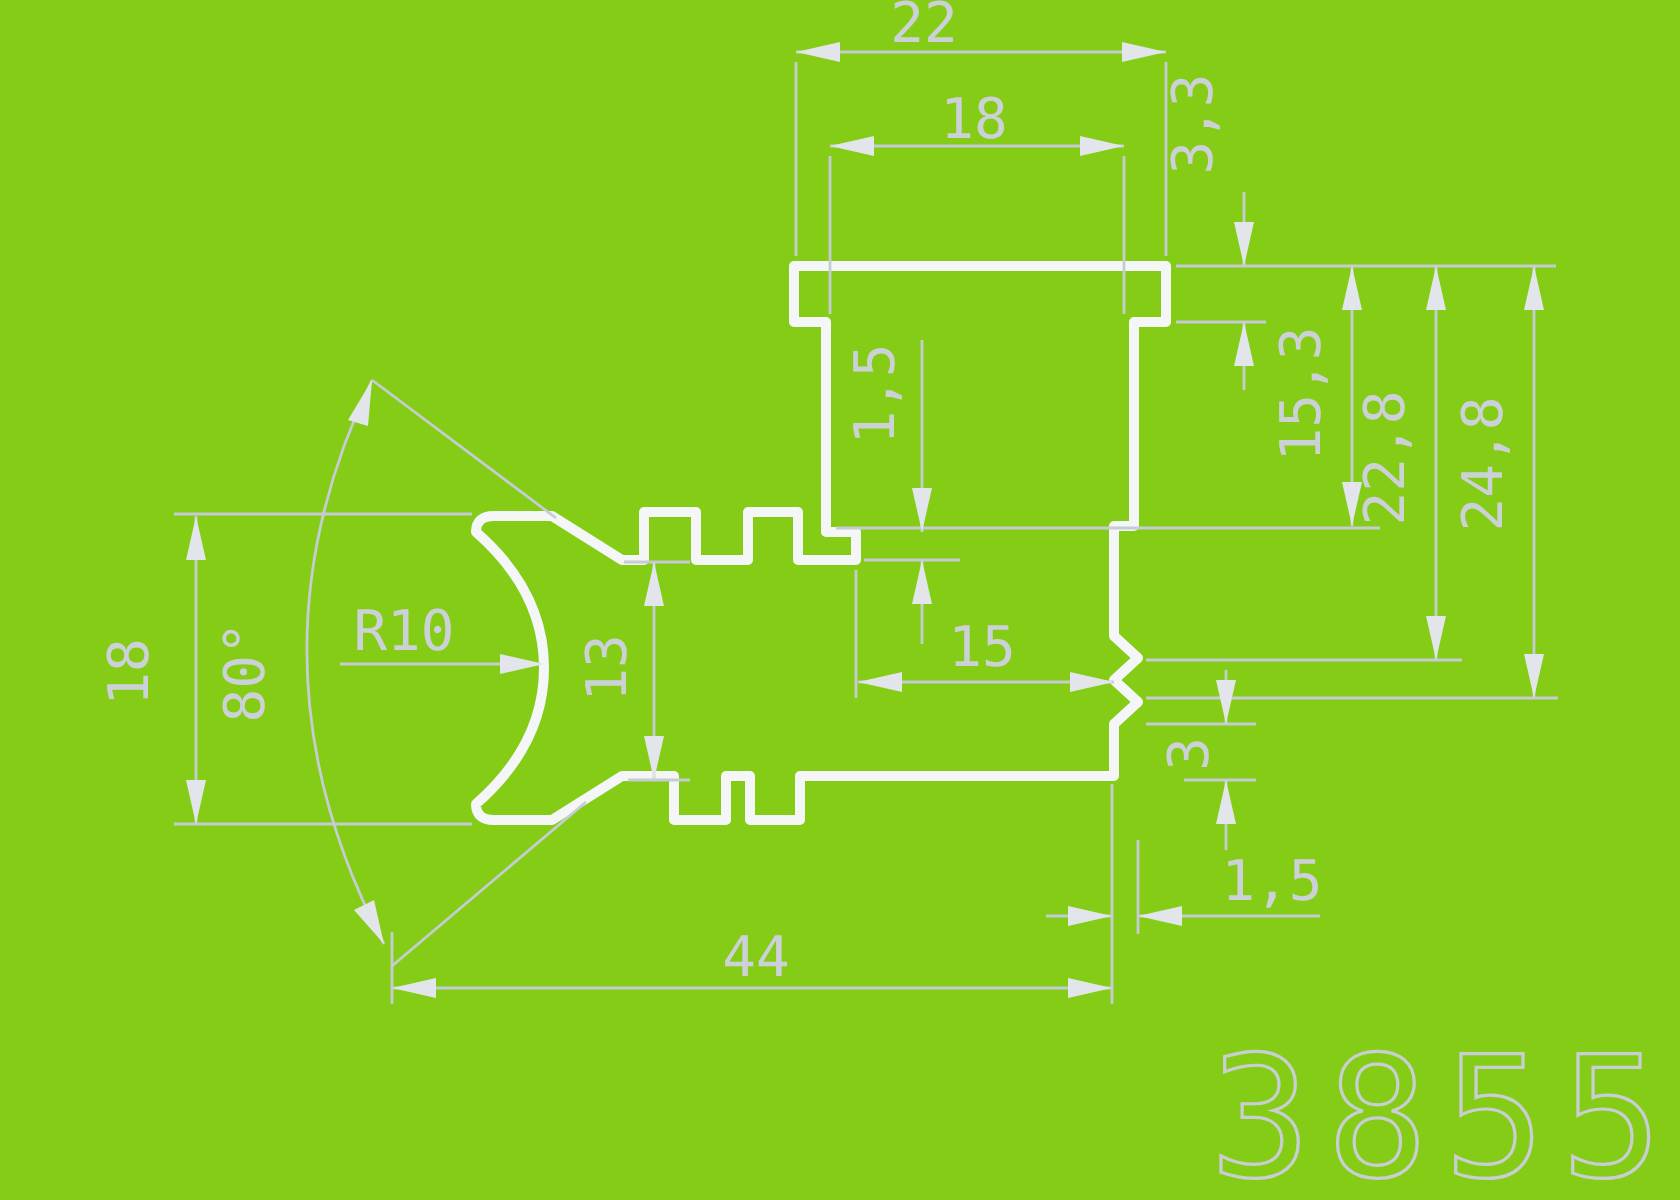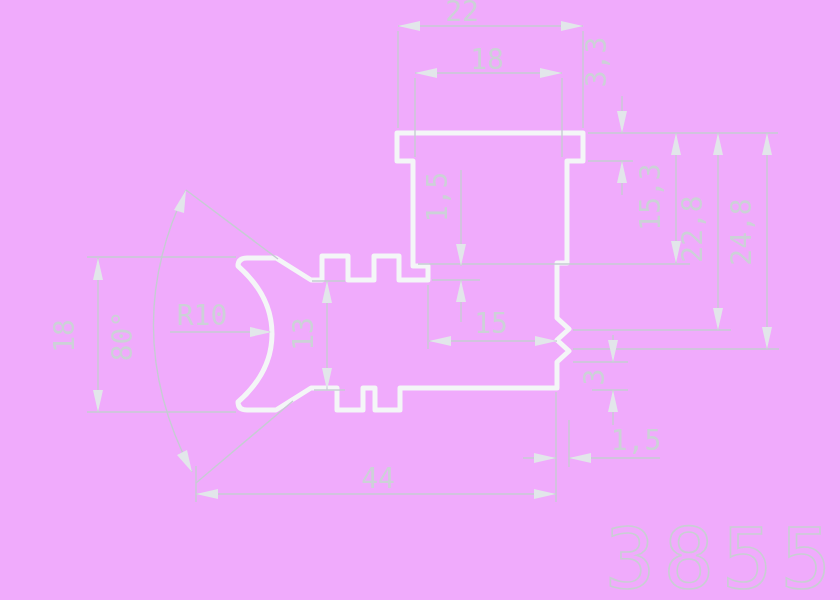--- a/index.html
+++ b/index.html
@@ -1,16 +1,16 @@
 <!DOCTYPE html>
 <html><head>
 <meta charset="utf-8">
 <style>
   html,body{margin:0;padding:0;background:#21262e;width:840px;height:600px;overflow:hidden;}
-  #stage{position:relative;width:840px;height:600px;background:#f0abfc;}
+  #stage{position:relative;width:840px;height:600px;background:#84cc16;}
   svg{position:absolute;left:0;top:0;}
   .profile{fill:none;stroke:#f4f6f7;stroke-width:5;stroke-linejoin:round;stroke-linecap:round;}
   .dim{stroke:#c6ccd3;stroke-width:1.4;fill:none;}
   .arr{fill:#e2e6ea;stroke:none;}
   .dtxt{fill:#ccd1d7;font-family:"DejaVu Sans Mono","Liberation Mono",monospace;font-size:28px;text-anchor:middle;}
   .parttxt{fill:none;stroke:#c9ced4;stroke-width:1.6;font-family:"DejaVu Sans Mono","Liberation Mono",monospace;font-size:84px;letter-spacing:8px;text-anchor:middle;}
 </style>
 </head>
 <body>
 

